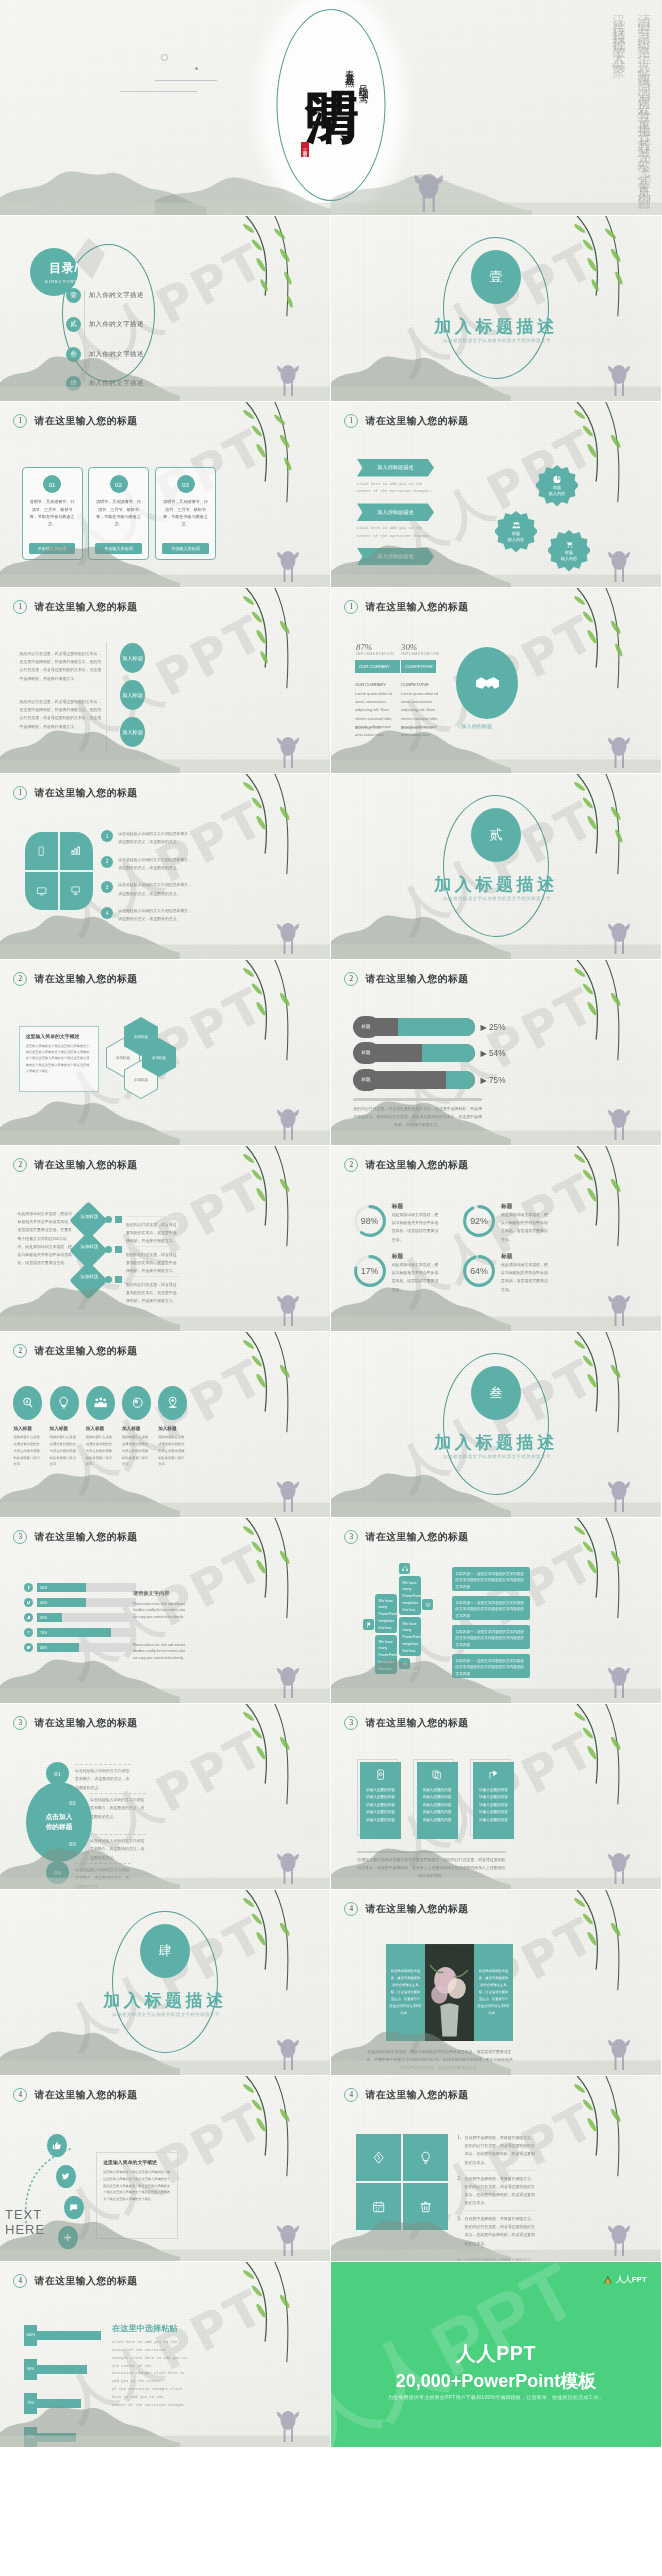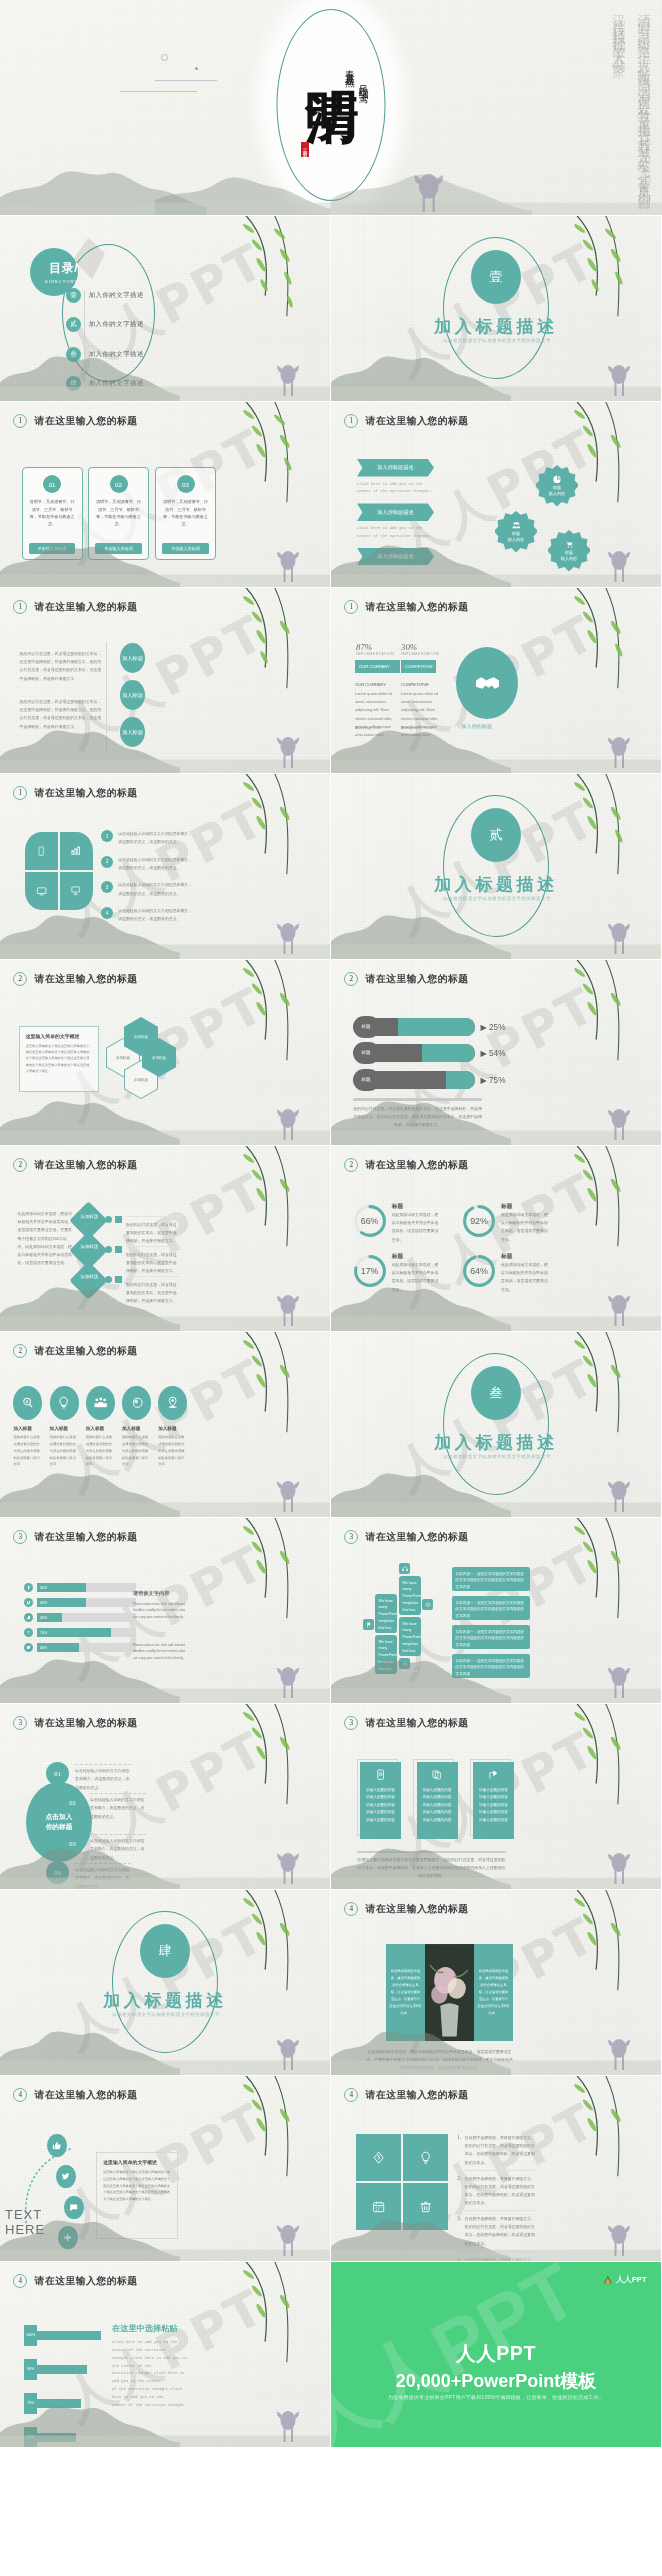--- a/index.html
+++ b/index.html
@@ -841,21 +841,21 @@
         <span class="num">2</span>
         <span class="t">请在这里输入您的标题</span>
       </div>
 
       <div style="position:absolute;left:20.6px;top:57px;display:flex;gap:4.1px">
         <div class="ring">
           <svg width="36" height="36" viewBox="0 0 70 70">
               <circle cx="35" cy="35" r="28" fill="none" stroke="#e3e7e6" stroke-width="6"></circle>
               <circle cx="35" cy="35" r="28" fill="none" stroke="#5cb0a8" stroke-width="6" stroke-dasharray="105 176" stroke-linecap="round"></circle>
             </svg>
-          <div class="v">66%</div>
+          <div class="v">98%</div>
         </div>
         <div style="width:48px">
           <div style="font-size:5.7px;font-weight:700;color:#4c5353">标题</div>
           <div class="bodytx">此处添加详细文本描述，建议与标题相关并符合整体语言风格，语言描述尽量简洁生动。</div>
         </div>
       </div>
 
       <div style="position:absolute;left:130px;top:57px;display:flex;gap:4.1px">
         <div class="ring">
           <svg width="36" height="36" viewBox="0 0 70 70">

